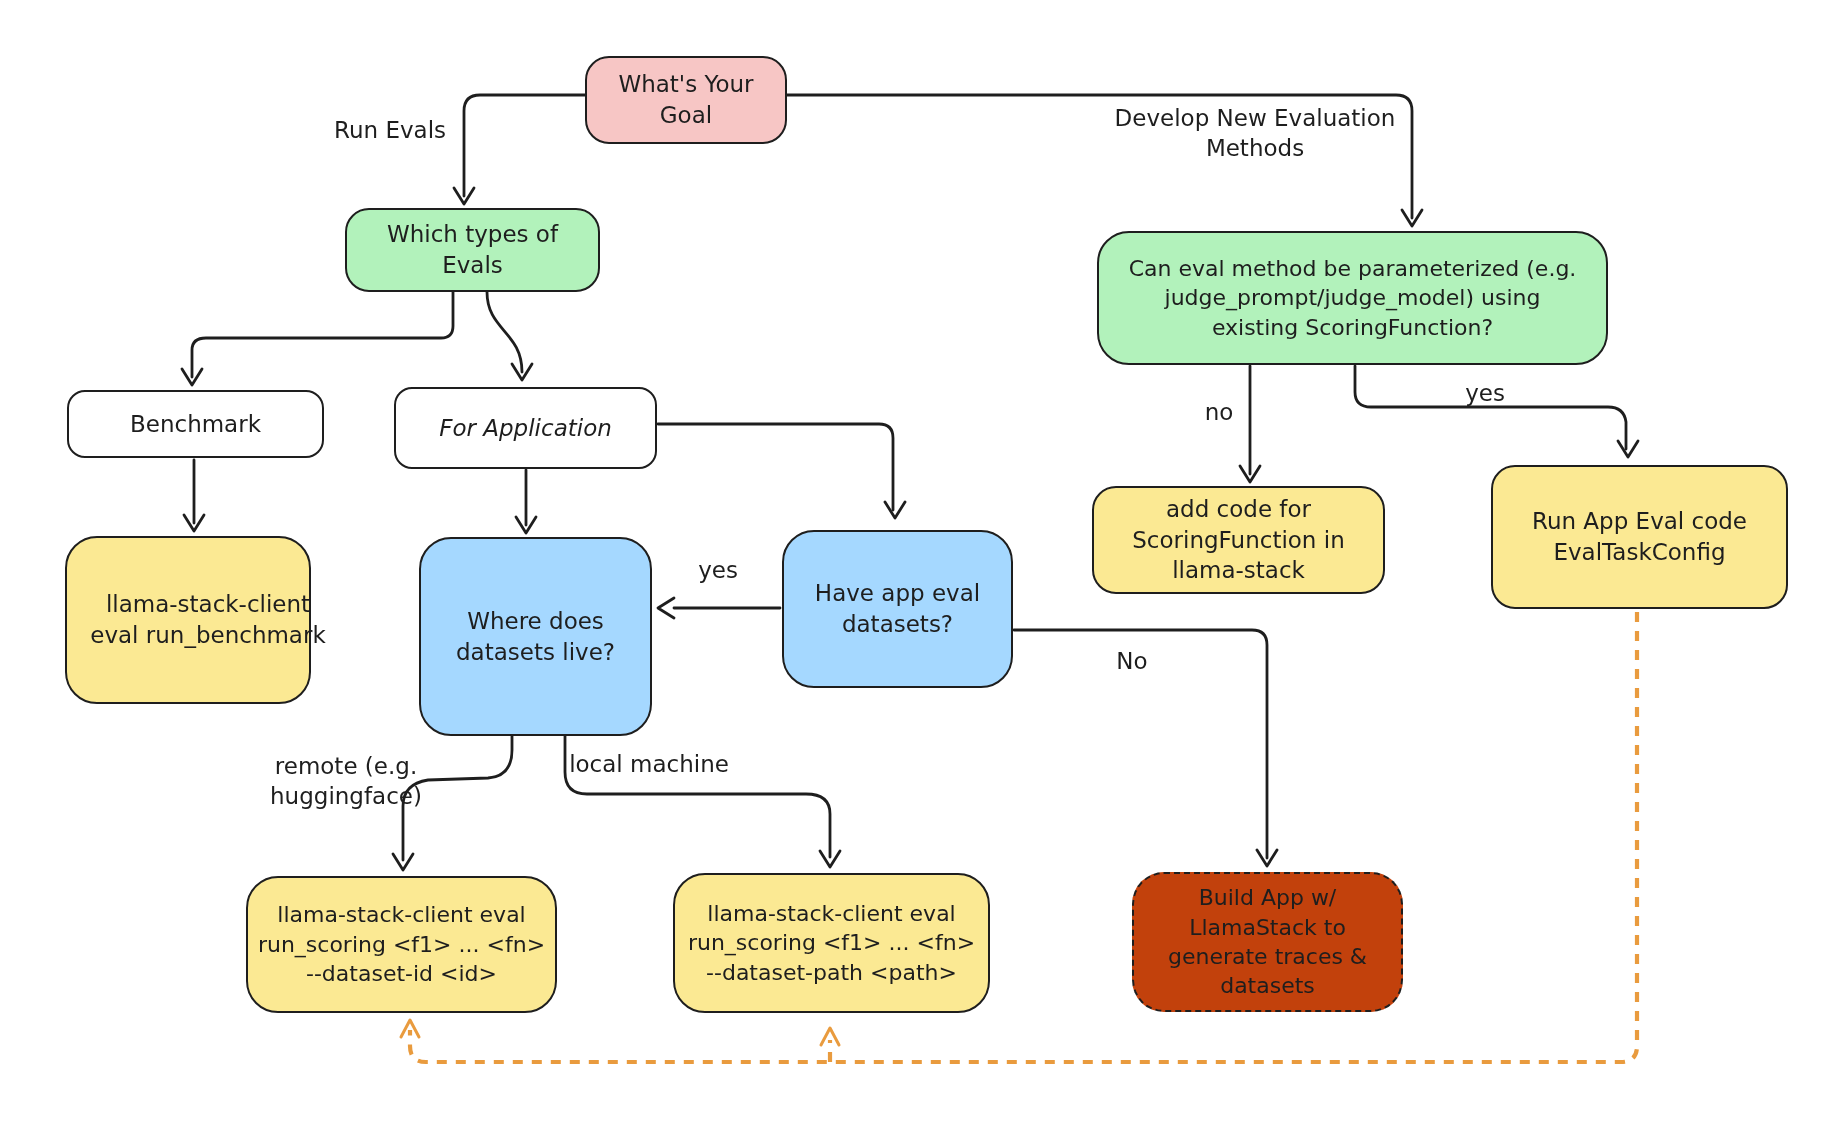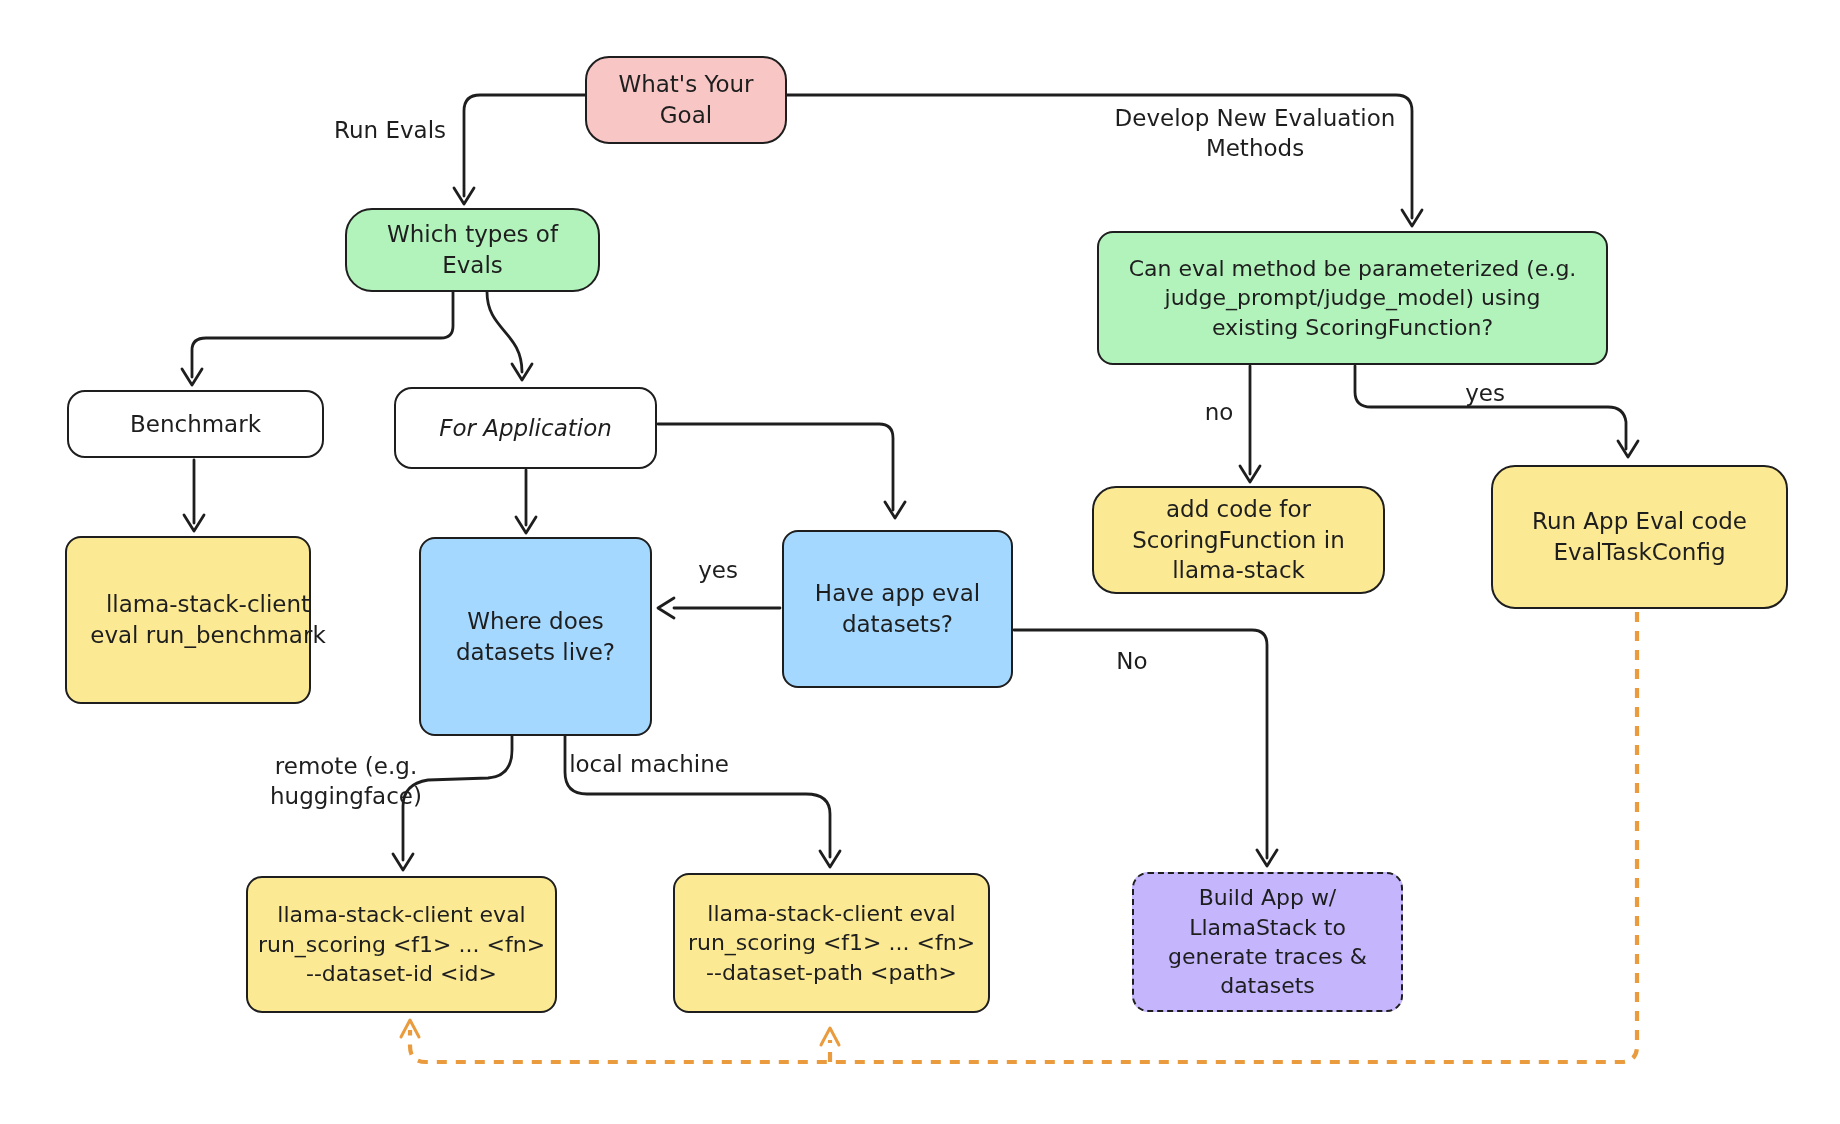--- a/index.html
+++ b/index.html
@@ -9,21 +9,21 @@
     background:#ffffff;
     font-family:"DejaVu Sans", sans-serif;
     color:#1e1e1e;
     overflow:hidden;
   }
   svg.wires{position:absolute;left:0;top:0;width:1840px;height:1124px;}
   .node{
     position:absolute;
     display:flex;flex-direction:column;align-items:center;justify-content:center;
     border:2.6px solid #1e1e1e;
-    border-radius:16px;
+    border-radius:32px;
     background:#ffffff;
     font-size:23px;line-height:1.34;
     text-align:center;
     box-sizing:border-box;
   }
   .node .nline{white-space:nowrap;text-align:center;}
   .node.small-r{border-radius:18px;}
   .node.mid-r{border-radius:24px;}
   .node.dashed{border-style:dashed;}
   .node.fs22{font-size:22px;}
@@ -77,21 +77,21 @@
       <path d="M 401 1037 L 410 1020 L 419 1037"></path>
       <path d="M 821 1045 L 830 1028 L 839 1045"></path>
     </g>
   </svg>
 
   <div class="node mid-r" style="left: 585px; top: 56px; width: 202px; height: 88px; background: rgb(247, 198, 197);">
     <div class="nline">What's Your</div>
     <div class="nline">Goal</div>
   </div>
 
-  <div class="node mid-r" style="left: 345px; top: 208px; width: 255px; height: 84px; background: rgb(178, 242, 187); border-radius: 27px;">
+  <div class="node mid-r" style="left: 345px; top: 208px; width: 255px; height: 84px; background: rgb(178, 242, 187);">
     <div class="nline">Which types of</div>
     <div class="nline">Evals</div>
   </div>
 
   <div class="node fs22" style="left: 1097px; top: 231px; width: 511px; height: 134px; background: rgb(178, 242, 187);">
     <div class="nline">Can eval method be parameterized (e.g.</div>
     <div class="nline">judge_prompt/judge_model) using</div>
     <div class="nline">existing ScoringFunction?</div>
   </div>
 
@@ -134,21 +134,21 @@
     <div class="nline">run_scoring &lt;f1&gt; ... &lt;fn&gt;</div>
     <div class="nline">--dataset-id &lt;id&gt;</div>
   </div>
 
   <div class="node fs22" style="left: 673px; top: 873px; width: 317px; height: 140px; background: rgb(251, 233, 147);">
     <div class="nline">llama-stack-client eval</div>
     <div class="nline">run_scoring &lt;f1&gt; ... &lt;fn&gt;</div>
     <div class="nline">--dataset-path &lt;path&gt;</div>
   </div>
 
-  <div class="node dashed fs22" style="left: 1132px; top: 872px; width: 271px; height: 140px; background: #c4b5fd;">
+  <div class="node dashed fs22" style="left: 1132px; top: 872px; width: 271px; height: 140px; background: #c2410c;">
     <div class="nline">Build App w/</div>
     <div class="nline">LlamaStack to</div>
     <div class="nline">generate traces &amp;</div>
     <div class="nline">datasets</div>
   </div>
 
   <div class="edge-label" style="left:280px;top:116px;width:220px">Run Evals</div>
   <div class="edge-label" style="left:1100px;top:104px;width:310px">Develop New Evaluation Methods</div>
   <div class="edge-label" style="left:688px;top:556px;width:60px">yes</div>
   <div class="edge-label" style="left:1189px;top:398px;width:60px">no</div>

